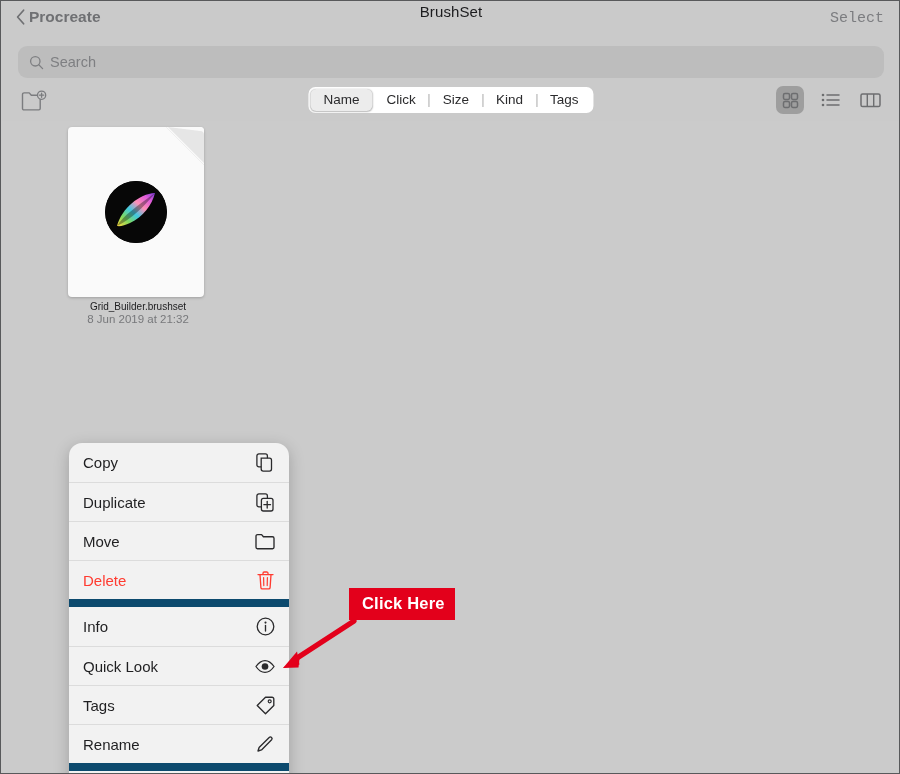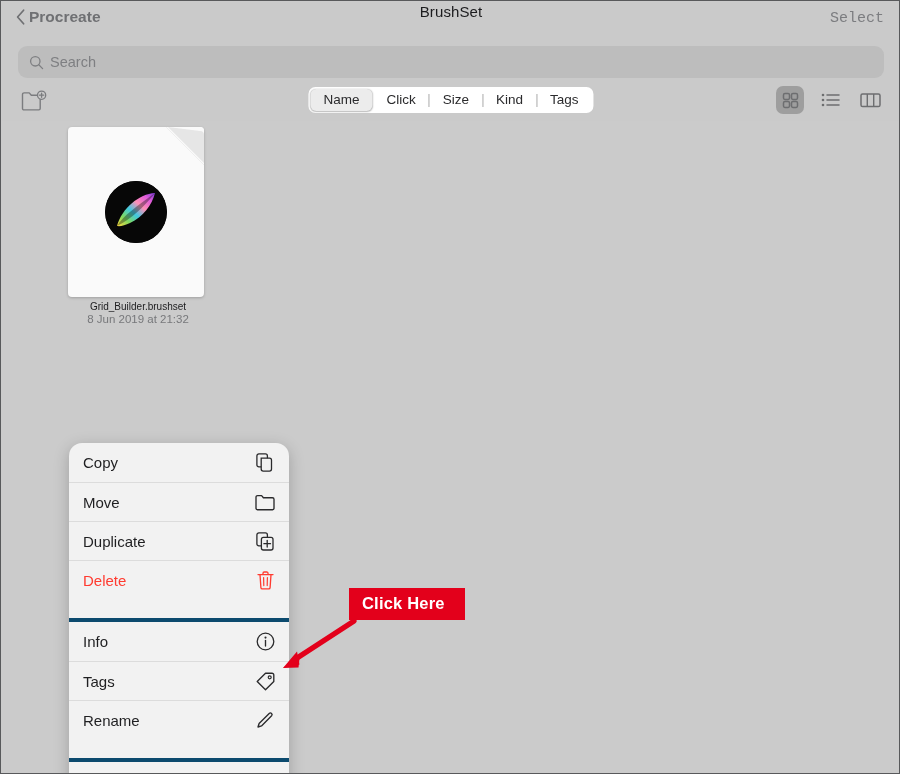--- a/index.html
+++ b/index.html
@@ -214,22 +214,21 @@
     position: absolute;
     left: 67px; top: 322px;
     width: 220px;
     background: #f2f2f2;
     border-radius: 13px;
     box-shadow: 0 4px 16px rgba(0,0,0,.22);
     overflow: hidden;
     z-index: 6;
   }
   .ctx-group + .ctx-group {
-    border-top: 4px solid #0c4a6e;
-    margin-top: 19px;
+    border-top: 8px solid #0c4a6e;
   }
   .ctx-item {
     position: relative;
     height: 39px;
     display: flex;
     align-items: center;
     padding: 0 14px 0 14px;
     box-sizing: border-box;
     cursor: pointer;
   }
@@ -255,21 +254,21 @@
     position: absolute;
     left: 0; top: 0;
     width: 898px; height: 653px;
     pointer-events: none;
     z-index: 9;
   }
   .annot-box {
     position: absolute;
     left: 347px; top: 467px;
     background: #e3001b;
-    padding: 6px 20px 7px 13px;
+    padding: 6px 10px 7px 13px;
     z-index: 10;
   }
   .annot-text {
     font-size: 16.5px;
     font-weight: bold;
     color: #ffffff;
     white-space: nowrap;
     letter-spacing: .2px;
   }
 </style>
@@ -395,35 +394,35 @@
         <div class="ctx-item">
           <span class="ctx-label">Copy</span>
           <span class="ctx-icon">
             <svg width="18" height="19" viewBox="0 0 18 19">
               <rect x="0.9" y="0.9" width="10.5" height="13" rx="2" fill="none" stroke="#2a2a2c" stroke-width="1.3"></rect>
               <path d="M5.2 5.2 h8.3 a2 2 0 0 1 2 2 v8.9 a2 2 0 0 1 -2 2 h-6.3 a2 2 0 0 1 -2 -2 Z" fill="#f2f2f2" stroke="#2a2a2c" stroke-width="1.3"></path>
             </svg>
           </span>
         </div>
         <div class="ctx-item">
-          <span class="ctx-label">Move</span>
-          <span class="ctx-icon">
-            <svg width="20" height="17" viewBox="0 0 20 17">
-              <path d="M1 14.3 V3.2 a1.6 1.6 0 0 1 1.6 -1.6 H6.6 l1.8 2.1 H17.4 a1.6 1.6 0 0 1 1.6 1.6 V14.3 a1.4 1.4 0 0 1 -1.4 1.4 H2.4 A1.4 1.4 0 0 1 1 14.3 Z" fill="none" stroke="#2a2a2c" stroke-width="1.35" stroke-linejoin="round"></path>
-            </svg>
-          </span>
-        </div>
-        <div class="ctx-item">
           <span class="ctx-label">Duplicate</span>
           <span class="ctx-icon">
             <svg width="18" height="19" viewBox="0 0 18 19">
               <rect x="0.9" y="0.9" width="10.5" height="13" rx="2" fill="none" stroke="#2a2a2c" stroke-width="1.3"></rect>
               <rect x="5.4" y="5.4" width="11.6" height="12.6" rx="2" fill="#f2f2f2" stroke="#2a2a2c" stroke-width="1.3"></rect>
               <line x1="11.2" y1="8.4" x2="11.2" y2="15" stroke="#2a2a2c" stroke-width="1.3" stroke-linecap="round"></line>
               <line x1="7.9" y1="11.7" x2="14.5" y2="11.7" stroke="#2a2a2c" stroke-width="1.3" stroke-linecap="round"></line>
+            </svg>
+          </span>
+        </div>
+        <div class="ctx-item">
+          <span class="ctx-label">Move</span>
+          <span class="ctx-icon">
+            <svg width="20" height="17" viewBox="0 0 20 17">
+              <path d="M1 14.3 V3.2 a1.6 1.6 0 0 1 1.6 -1.6 H6.6 l1.8 2.1 H17.4 a1.6 1.6 0 0 1 1.6 1.6 V14.3 a1.4 1.4 0 0 1 -1.4 1.4 H2.4 A1.4 1.4 0 0 1 1 14.3 Z" fill="none" stroke="#2a2a2c" stroke-width="1.35" stroke-linejoin="round"></path>
             </svg>
           </span>
         </div>
         <div class="ctx-item danger">
           <span class="ctx-label">Delete</span>
           <span class="ctx-icon">
             <svg width="17" height="19" viewBox="0 0 17 19">
               <line x1="1" y1="3.6" x2="16" y2="3.6" stroke="#ff3b30" stroke-width="1.3" stroke-linecap="round"></line>
               <path d="M6 3.6 V2.2 a1.2 1.2 0 0 1 1.2 -1.2 h2.6 a1.2 1.2 0 0 1 1.2 1.2 V3.6" fill="none" stroke="#ff3b30" stroke-width="1.3"></path>
               <path d="M3 3.6 L3.9 16.6 a1.4 1.4 0 0 0 1.4 1.3 h6.4 a1.4 1.4 0 0 0 1.4 -1.3 L14 3.6" fill="none" stroke="#ff3b30" stroke-width="1.3" stroke-linejoin="round"></path>
@@ -435,20 +434,29 @@
       </div>
 
       <div class="ctx-group">
         <div class="ctx-item">
           <span class="ctx-label">Info</span>
           <span class="ctx-icon">
             <svg width="19" height="19" viewBox="0 0 19 19">
               <circle cx="9.5" cy="9.5" r="8.3" fill="none" stroke="#2a2a2c" stroke-width="1.3"></circle>
               <circle cx="9.5" cy="5.6" r="1.05" fill="#2a2a2c"></circle>
               <line x1="9.5" y1="8.4" x2="9.5" y2="14" stroke="#2a2a2c" stroke-width="1.35" stroke-linecap="round"></line>
+            </svg>
+          </span>
+        </div>
+        <div class="ctx-item">
+          <span class="ctx-label">Quick Look</span>
+          <span class="ctx-icon">
+            <svg width="21" height="15" viewBox="0 0 21 15">
+              <path d="M1 7.5 C4.2 2.9 7.2 1.3 10.5 1.3 C13.8 1.3 16.8 2.9 20 7.5 C16.8 12.1 13.8 13.7 10.5 13.7 C7.2 13.7 4.2 12.1 1 7.5 Z" fill="none" stroke="#2a2a2c" stroke-width="1.35" stroke-linejoin="round"></path>
+              <circle cx="10.5" cy="7.5" r="3.5" fill="#2a2a2c"></circle>
             </svg>
           </span>
         </div>
         <div class="ctx-item">
           <span class="ctx-label">Tags</span>
           <span class="ctx-icon">
             <svg width="19" height="19" viewBox="0 0 19 19">
               <path d="M9.5 1.2 H16 a1.8 1.8 0 0 1 1.8 1.8 V9.5 L9.5 17.8 L1.2 9.5 Z" fill="none" stroke="#2a2a2c" stroke-width="1.35" stroke-linejoin="round"></path>
               <circle cx="13.7" cy="5.3" r="1.5" fill="none" stroke="#2a2a2c" stroke-width="1.2"></circle>
             </svg>

